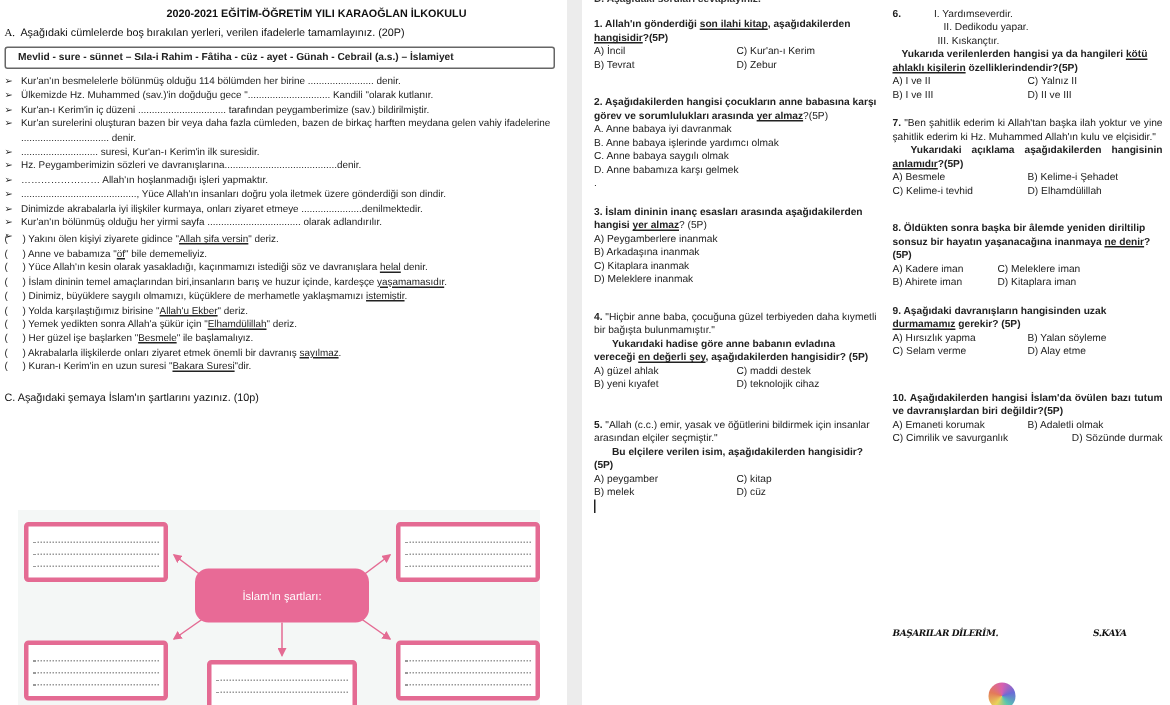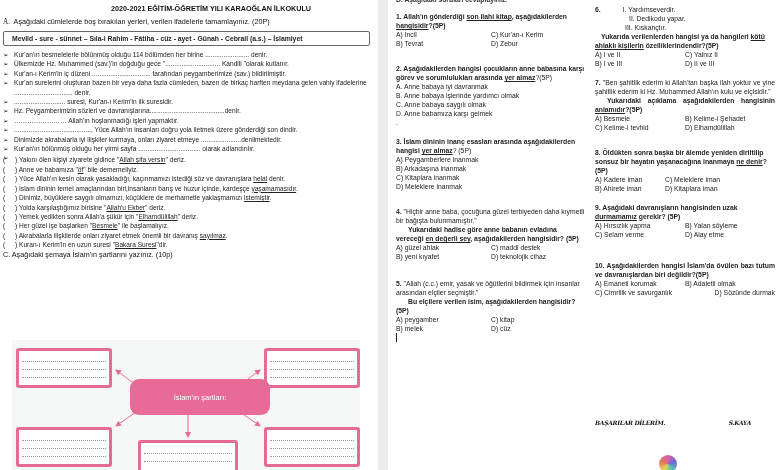--- a/index.html
+++ b/index.html
@@ -22,21 +22,21 @@
 
   .tf-list { list-style: none; margin-left: 3px; margin-top: 2px; }
   .tf-list li { font-size: 6.6px; line-height: 9.4px; color: #222; display: flex; }
   .tf-list li .paren { width: 12px; flex: none; }
   .u { text-decoration: underline; }
 
   
   #diagram { position: absolute; left: 12px; top: 340px; width: 348px; height: 130px; background: #f4f7f6; }
   .dbox { position: absolute; background: #fff; border: 3px solid #e46b93; border-radius: 3px; padding: 3px 3px; }
   .dline { border-bottom: 1px dotted #999; height: 7px; margin: 1px 0; }
-  .center-box { position: absolute; left: 118px; top: 39px; width: 140px; height: 36px; background: #e86a96; border-radius: 9px; color: #fff; font-size: 7.5px; display: flex; align-items: center; justify-content: center; }
+  .center-box { position: absolute; left: 118px; top: 39px; width: 116px; height: 36px; background: #e86a96; border-radius: 9px; color: #fff; font-size: 7.5px; display: flex; align-items: center; justify-content: center; }
   #diagram svg { position: absolute; left: 0; top: 0; }
 
   
   .col { position: absolute; top: 0; font-size: 6.8px; color: #222; line-height: 9px; }
   #col-mid { left: 8px; width: 190px; }
   #col-right { left: 207px; width: 180px; }
   .q { margin-bottom: 10px; }
   .q .stem { font-weight: bold; }
   .q .plain { font-weight: normal; }
   .opts2 { display: grid; grid-template-columns: 1fr 1fr; }
@@ -110,21 +110,21 @@
       <li>
         <span class="paren">(</span>
         <span><span>) Akrabalarla ilişkilerde onları ziyaret etmek önemli bir davranış </span><span class="u">sayılmaz</span><span>.</span></span>
       </li>
       <li>
         <span class="paren">(</span>
         <span><span>) Kuran-ı Kerim'in en uzun suresi "</span><span class="u">Bakara Suresi</span><span>"dir.</span></span>
       </li>
     </ul>
 
-  <div class="section-title" style="margin-top:0">
+  <div class="section-title" style="margin-top:10px">
     <span>C.</span>
     <span>Aşağıdaki şemaya İslam'ın şartlarını yazınız. (10p)</span>
   </div>
 
   <div id="diagram">
     <svg width="348" height="130">
       <defs>
         <marker id="ah" markerWidth="6" markerHeight="6" refX="5" refY="3" orient="auto">
           <path d="M0,0 L6,3 L0,6 z" fill="#e46b93"></path>
         </marker>

